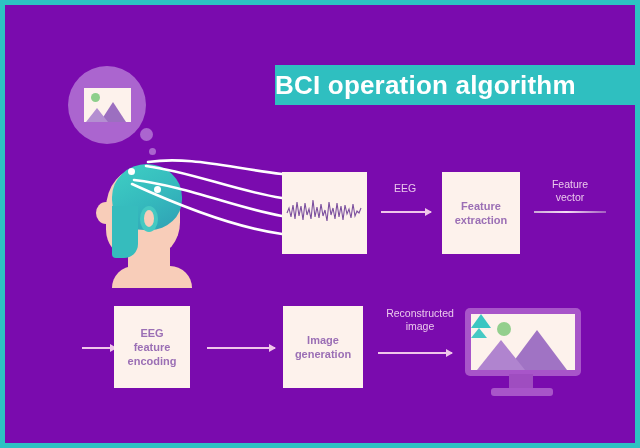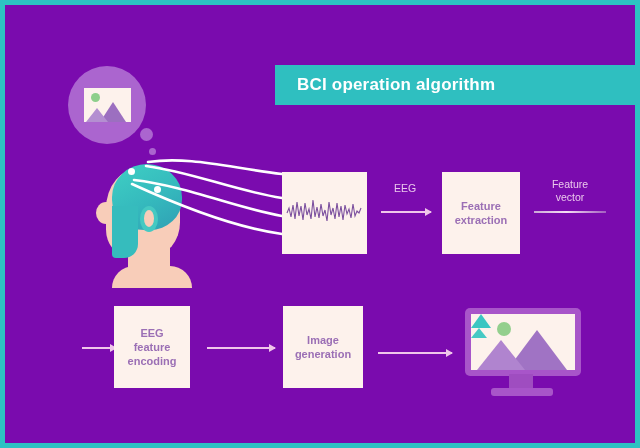--- a/index.html
+++ b/index.html
@@ -15,22 +15,22 @@
     background:#7a0bae;
   }
   #stage{position:absolute;left:5px;top:5px;width:630px;height:438px;overflow:hidden;}
 
   
   #title-banner{
     position:absolute;left:265px;top:55px;width:365px;height:40px;
     background:#2fbfc0;display:flex;align-items:center;
   }
   #title-text{
-    color:#ffffff;font-size:17px;font-weight:bold;letter-spacing:.2px;
-    padding-left:22px;white-space:nowrap;
+    color:#ffffff;font-size:26px;font-weight:bold;letter-spacing:.2px;
+    white-space:nowrap;
   }
 
   
   .pbox{
     position:absolute;background:#fdf2ec;
     display:flex;align-items:center;justify-content:center;text-align:center;
   }
   .pbox .plabel{
     color:#9b6fb5;font-size:11px;line-height:14px;font-weight:bold;
   }
@@ -193,20 +193,21 @@
   <div class="pbox" style="left:104px;top:296px;width:76px;height:82px;">
     <div class="plabel">EEG<br>feature<br>encoding</div>
   </div>
 
   <div class="arrow" style="left:197px;top:337px;width:68px;"></div>
 
   <div class="pbox" style="left:273px;top:296px;width:80px;height:82px;">
     <div class="plabel">Image<br>generation</div>
   </div>
 
+  <div class="conn-label" style="left:362px;top:297px;width:96px;">Reconstructed<br>image</div>
   <div class="arrow" style="left:368px;top:342px;width:74px;"></div>
 
   <div id="monitor">
     <div id="monitor-bezel">
       <div id="monitor-screen">
         <div id="mon-sun"></div>
         <div class="mon-mt" id="mon-mt-back"></div>
         <div id="mon-mt-back-tip"></div>
         <div class="mon-mt" id="mon-mt-front"></div>
         <div id="mon-mt-front-tip"></div>

